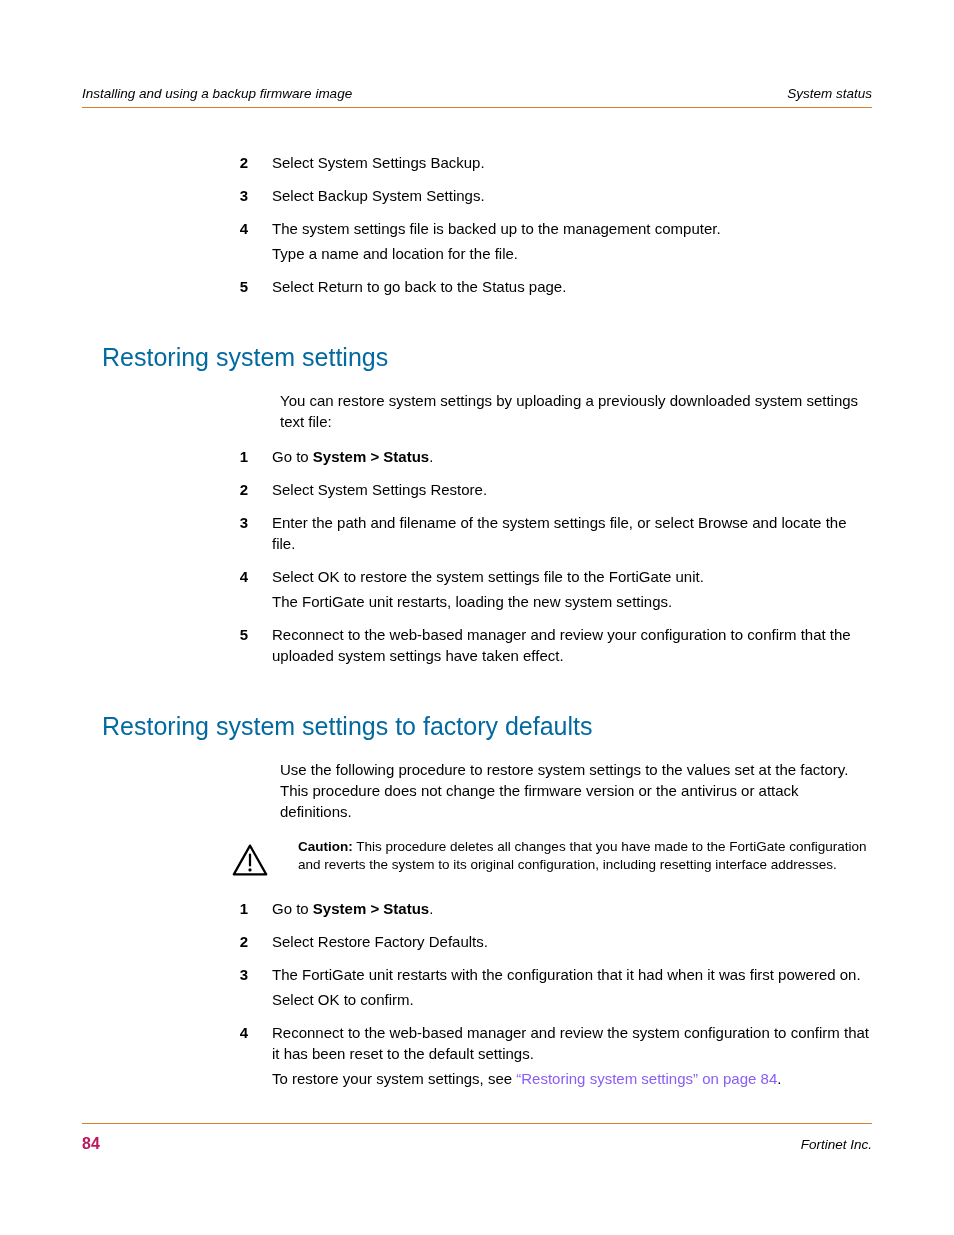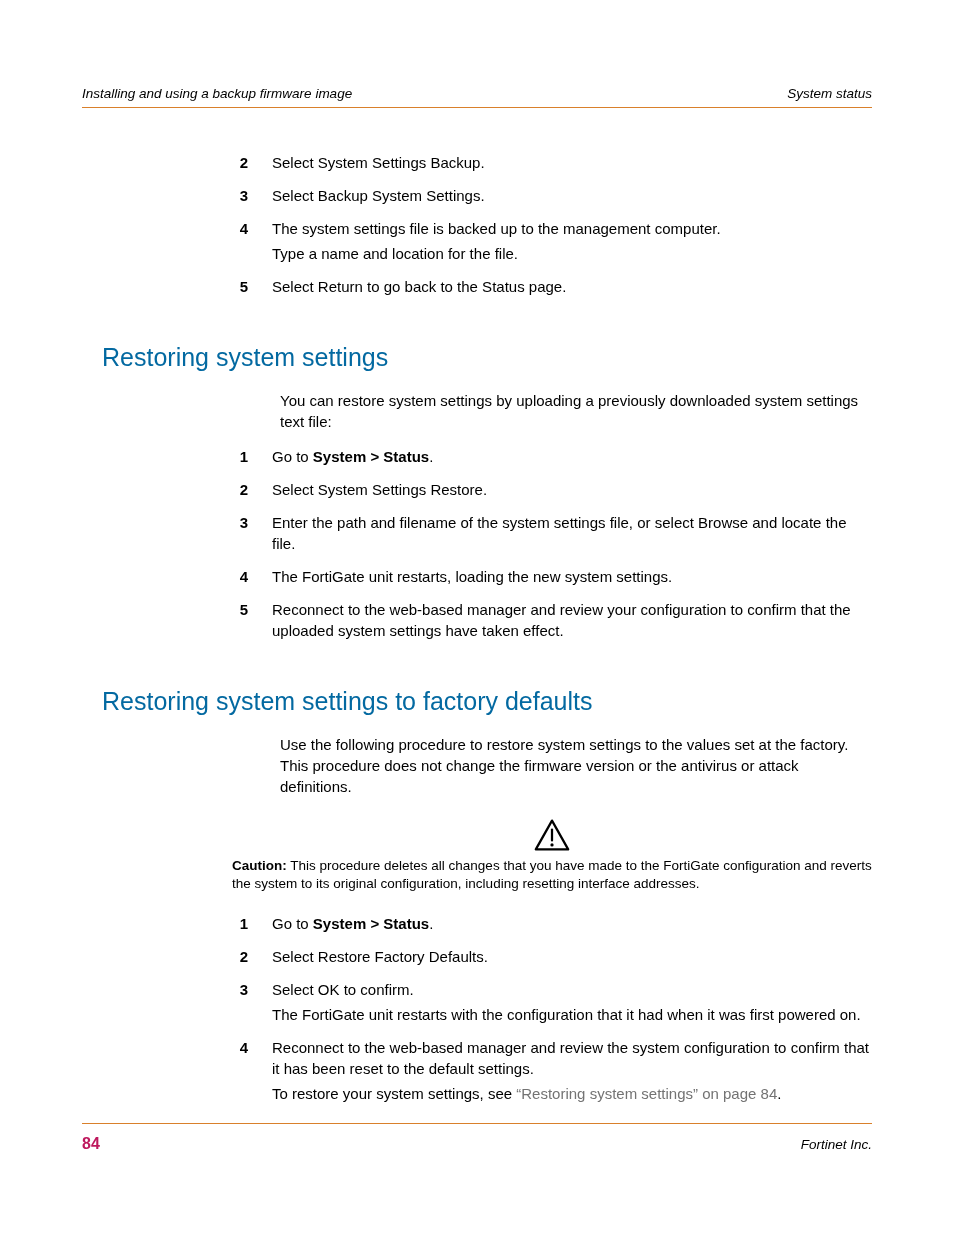--- a/index.html
+++ b/index.html
@@ -61,36 +61,35 @@
     margin-left: 198px;
     font-size: 15px;
     line-height: 1.4;
     margin-bottom: 14px;
   }
   .caution-row {
     display: flex;
     margin-left: 150px;
     margin-top: 16px;
     margin-bottom: 20px;
-    align-items: center;
-    gap: 4px;
-    flex-direction: column;
+    align-items: flex-start;
+    gap: 30px;
   }
   .caution-icon {
     flex: 0 0 36px;
     height: 36px;
     margin-top: 4px;
   }
   .caution-text {
     flex: 1;
     font-size: 13.5px;
     line-height: 1.35;
   }
   .caution-text .caution-label { font-weight: bold; }
-  .link { color: #737373; }
+  .link { color: #8b5cf6; }
   b { font-weight: bold; }
 
   .footer {
     position: absolute;
     left: 82px;
     right: 82px;
     bottom: 82px;
     border-top: 1px solid #d9802b;
     padding-top: 6px;
     display: flex;
@@ -166,20 +165,21 @@
       </div>
       <div class="step">
         <div class="step-num">3</div>
         <div class="step-body">
           <p>Enter the path and filename of the system settings file, or select Browse and locate the file.</p>
         </div>
       </div>
       <div class="step">
         <div class="step-num">4</div>
         <div class="step-body">
+          <p>Select OK to restore the system settings file to the FortiGate unit.</p>
           <p>The FortiGate unit restarts, loading the new system settings.</p>
         </div>
       </div>
       <div class="step">
         <div class="step-num">5</div>
         <div class="step-body">
           <p>Reconnect to the web-based manager and review your configuration to confirm that the uploaded system settings have taken effect.</p>
         </div>
       </div>
     </div>
@@ -209,22 +209,22 @@
       </div>
       <div class="step">
         <div class="step-num">2</div>
         <div class="step-body">
           <p>Select Restore Factory Defaults.</p>
         </div>
       </div>
       <div class="step">
         <div class="step-num">3</div>
         <div class="step-body">
+          <p>The FortiGate unit restarts with the configuration that it had when it was first powered on.</p>
           <p>Select OK to confirm.</p>
-          <p>The FortiGate unit restarts with the configuration that it had when it was first powered on.</p>
         </div>
       </div>
       <div class="step">
         <div class="step-num">4</div>
         <div class="step-body">
           <p>Reconnect to the web-based manager and review the system configuration to confirm that it has been reset to the default settings.</p>
           <p>
             <span>To restore your system settings, see </span><span class="link">“Restoring system settings” on page 84</span><span>.</span>
           </p>
         </div>

